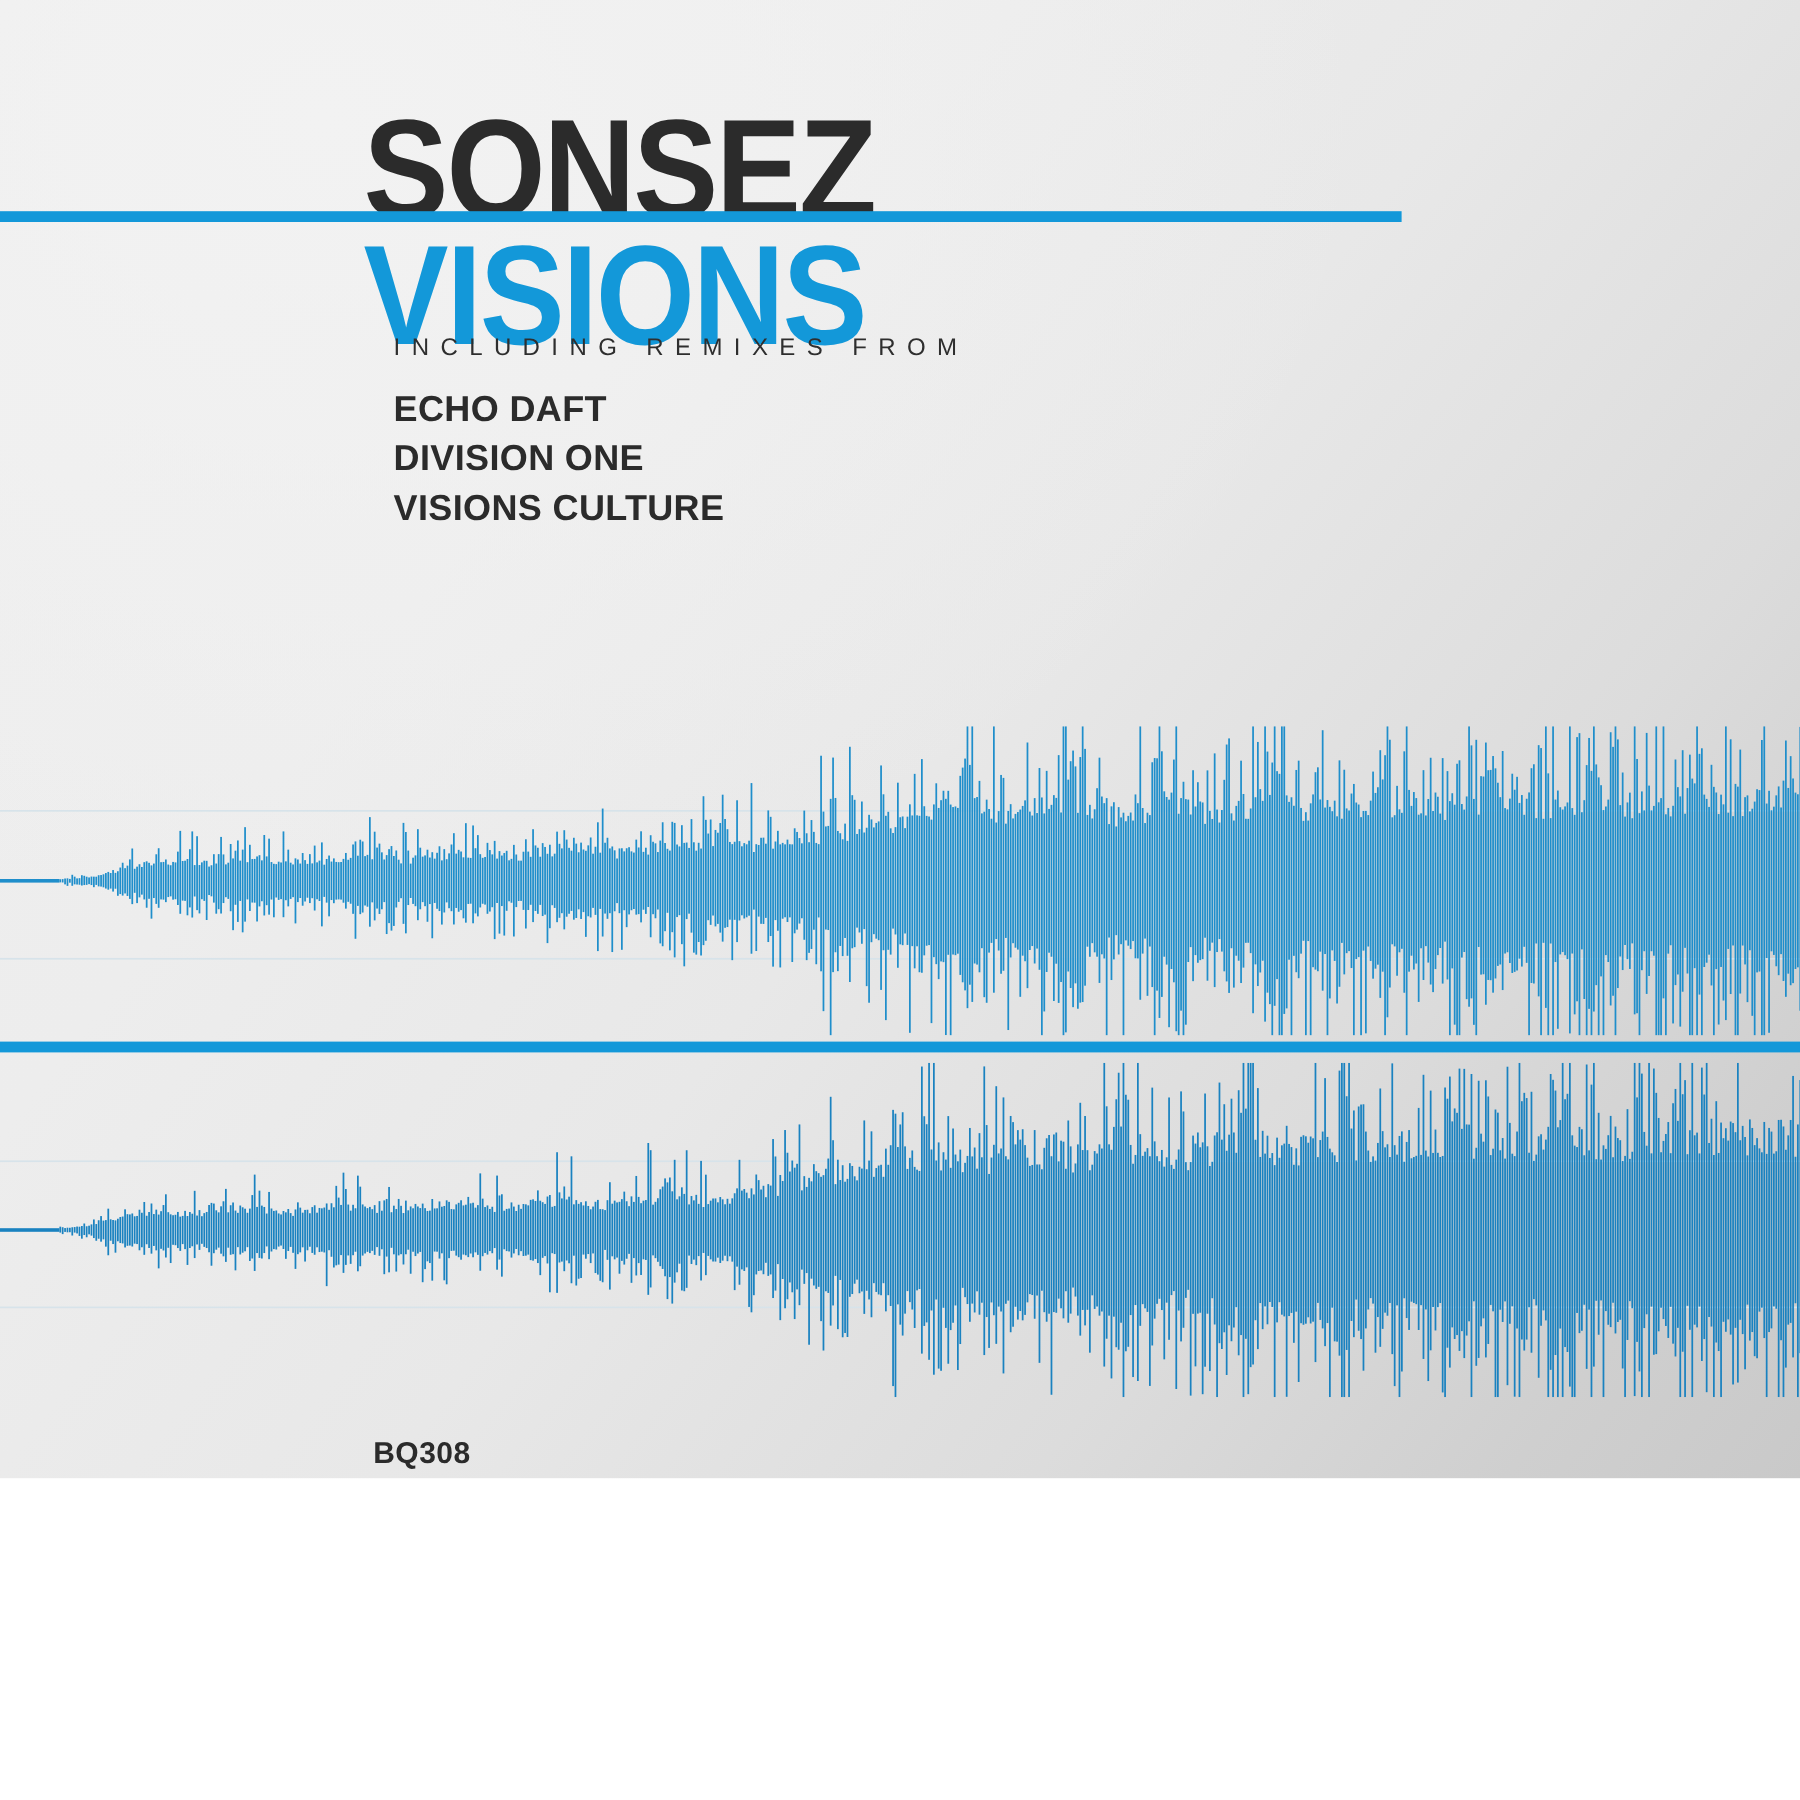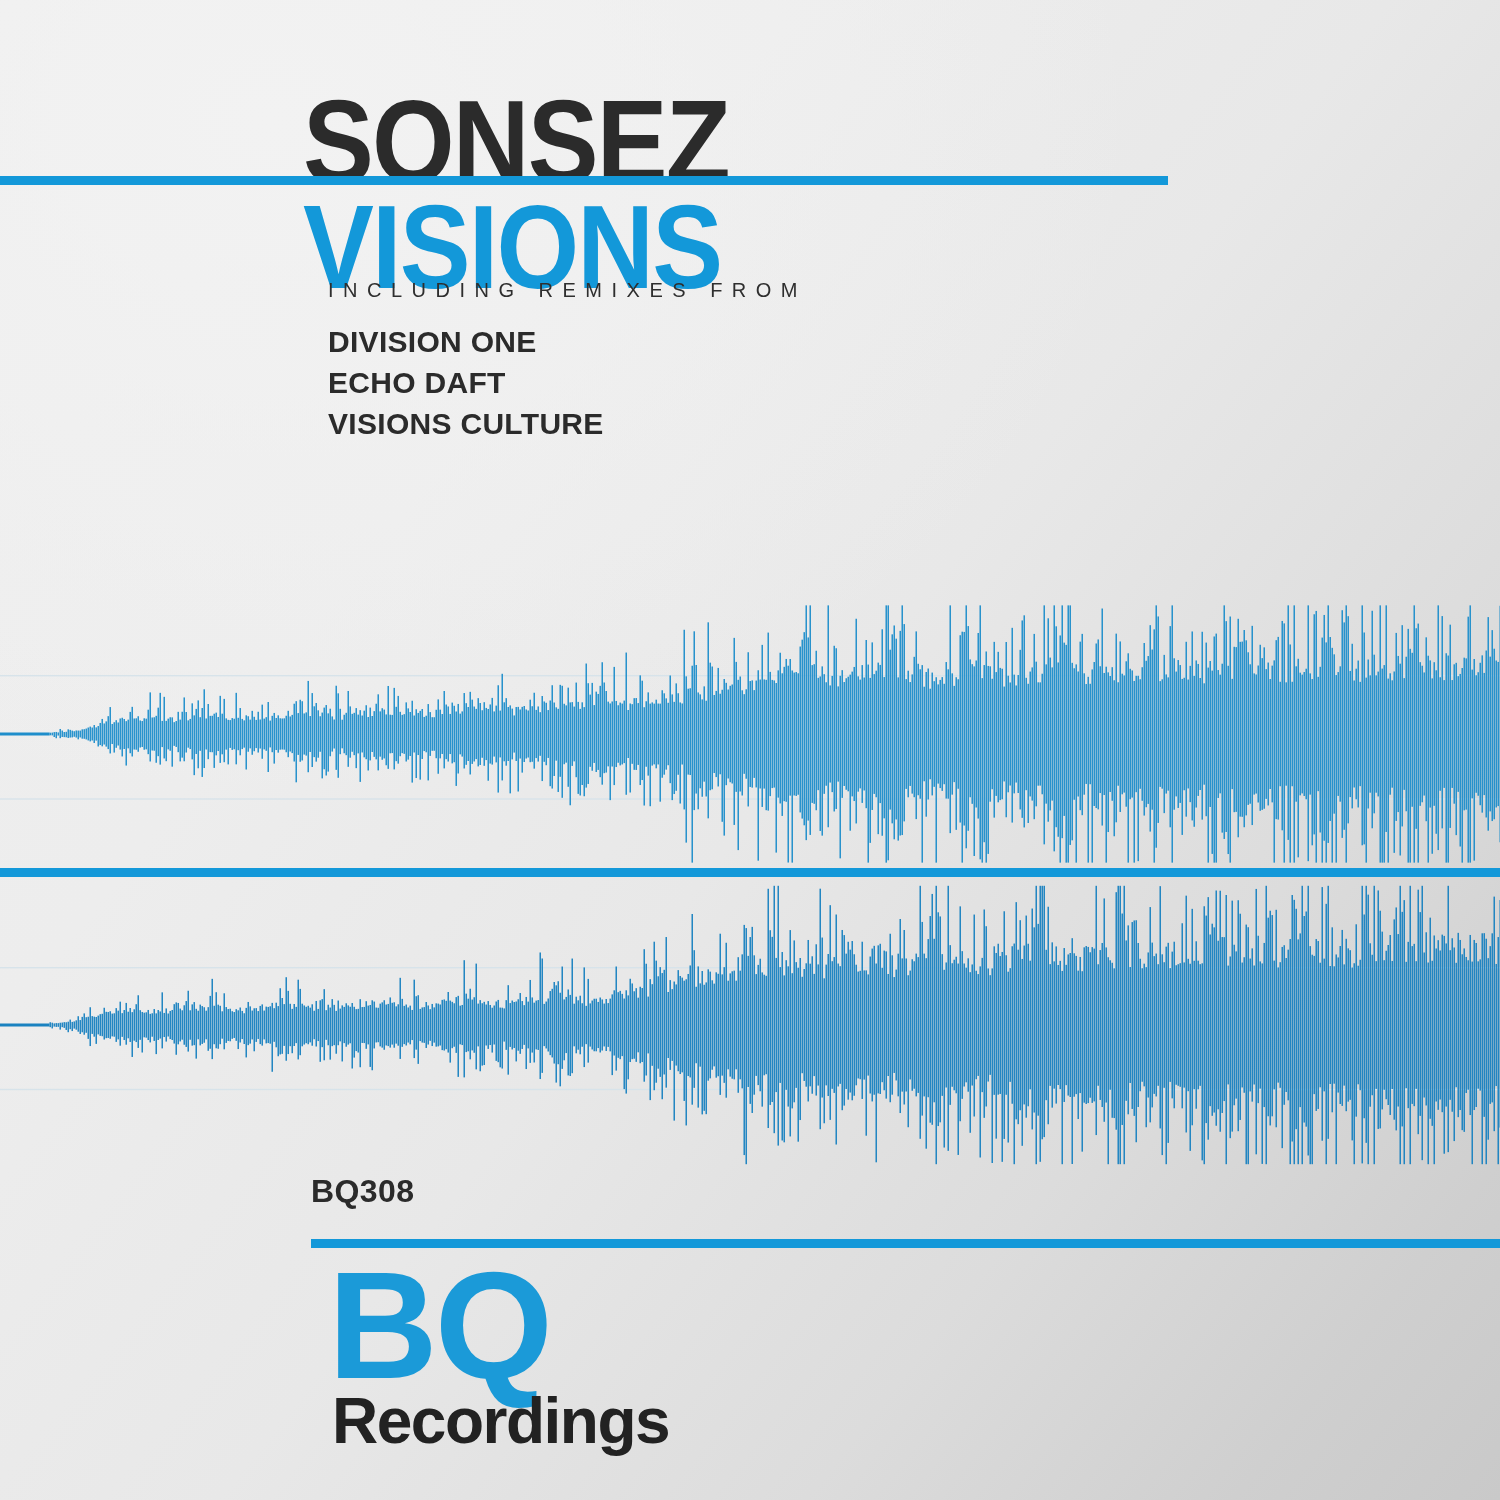--- a/index.html
+++ b/index.html
@@ -4,21 +4,21 @@
 <style>
   html, body {
     margin: 0;
     padding: 0;
     background: #ffffff;
   }
 
   #cover {
     position: relative;
     width: 1500px;
-    height: 1500px;
+    height: 1232px;
     overflow: hidden;
     font-family: "Liberation Sans", sans-serif;
     background:
       radial-gradient(ellipse 1400px 1100px at 18% 8%, #f2f2f2 0%, rgba(242,242,242,0) 62%),
       linear-gradient(128deg, #efefef 0%, #ededed 30%, #e8e8e8 52%, #dcdcdc 74%, #cfcfcf 90%, #c9c9c9 100%);
   }
 
   
   .title-block {
     position: absolute;
@@ -110,22 +110,22 @@
     top: 868px;
     width: 1500px;
     height: 9px;
     background: #1398d9;
   }
 
   
   .catalog {
     position: absolute;
     left: 311px;
-    top: 1173px;
-    font-size: 32px;
+    top: 1197px;
+    font-size: 25px;
     font-weight: bold;
     letter-spacing: 0.4px;
     color: #2b2b2b;
     text-align: right;
   }
 
   .rule-bottom {
     position: absolute;
     left: 311px;
     top: 1239px;
@@ -166,22 +166,22 @@
 
   <div class="title-block">
     <div class="title-artist">SONSEZ</div>
     <div class="title-release">VISIONS</div>
   </div>
   <div class="rule-top"></div>
 
   <div class="credits">
     <div class="credits-label">INCLUDING REMIXES FROM</div>
     <ul class="credits-list">
+      <li>ECHO DAFT</li>
       <li>DIVISION ONE</li>
-      <li>ECHO DAFT</li>
       <li>VISIONS CULTURE</li>
     </ul>
   </div>
 
   <div class="wave-panel" id="wave-top">
       <svg viewBox="0 0 1500 268" preserveAspectRatio="none">
         <rect x="0" y="75.0" width="1500" height="1.4" fill="#d7e3ea"></rect>
         <rect x="0" y="198.3" width="1500" height="1.4" fill="#d7e3ea"></rect>
         <g fill="#1f8ecb">
           <rect x="0" y="132.5" width="49.5" height="3"></rect>

